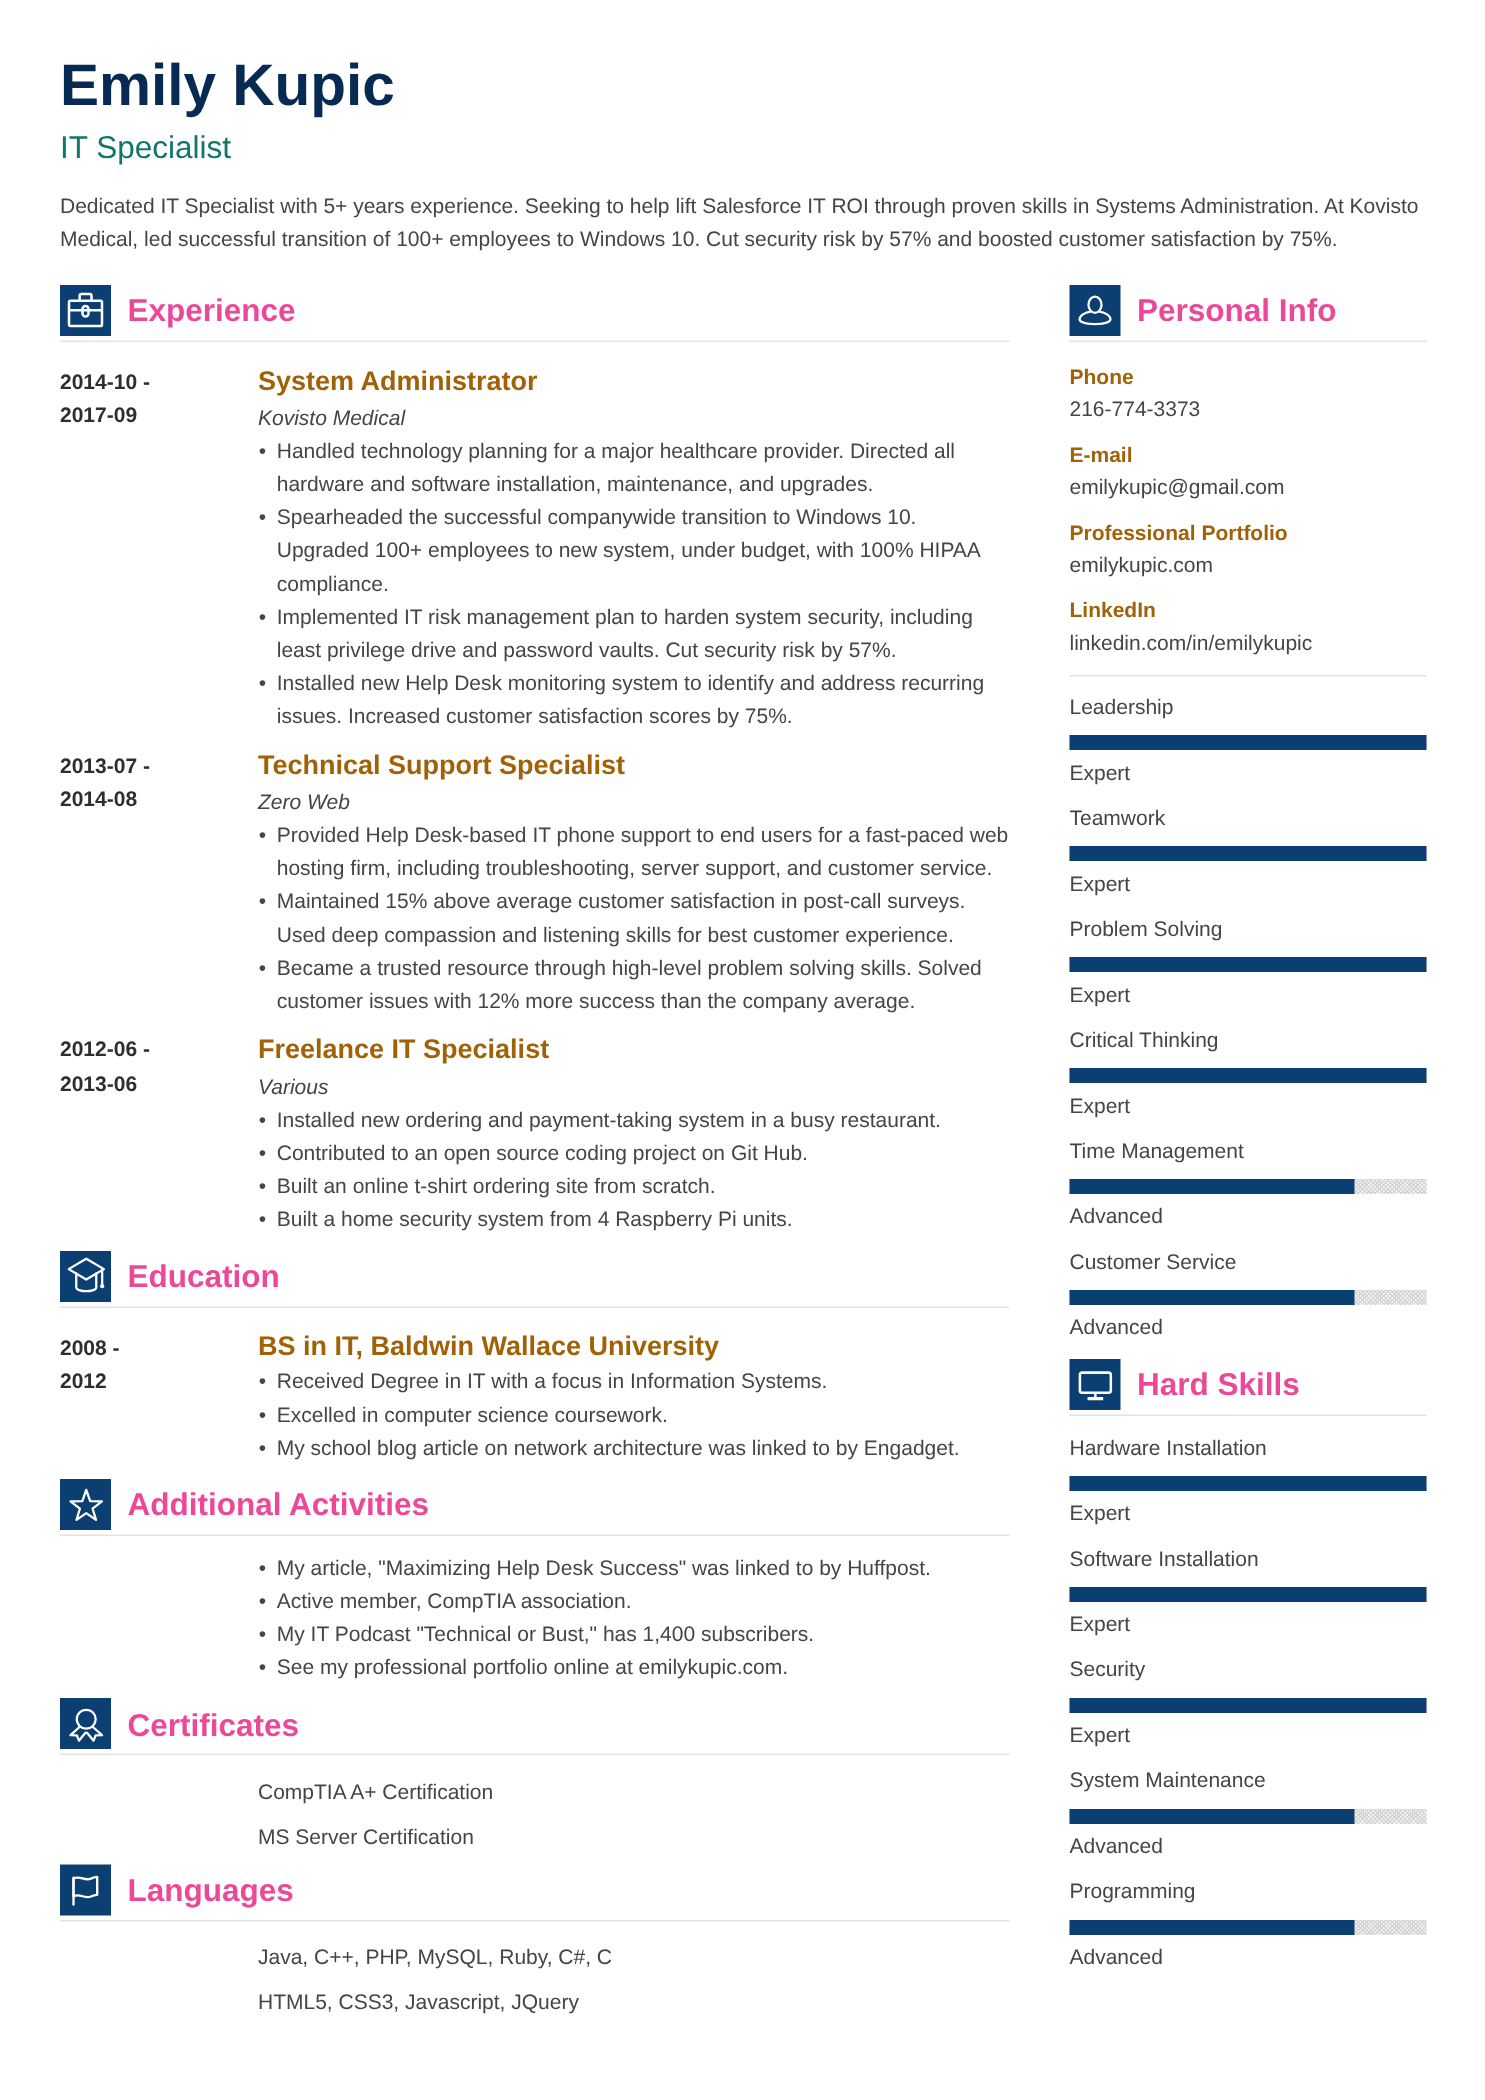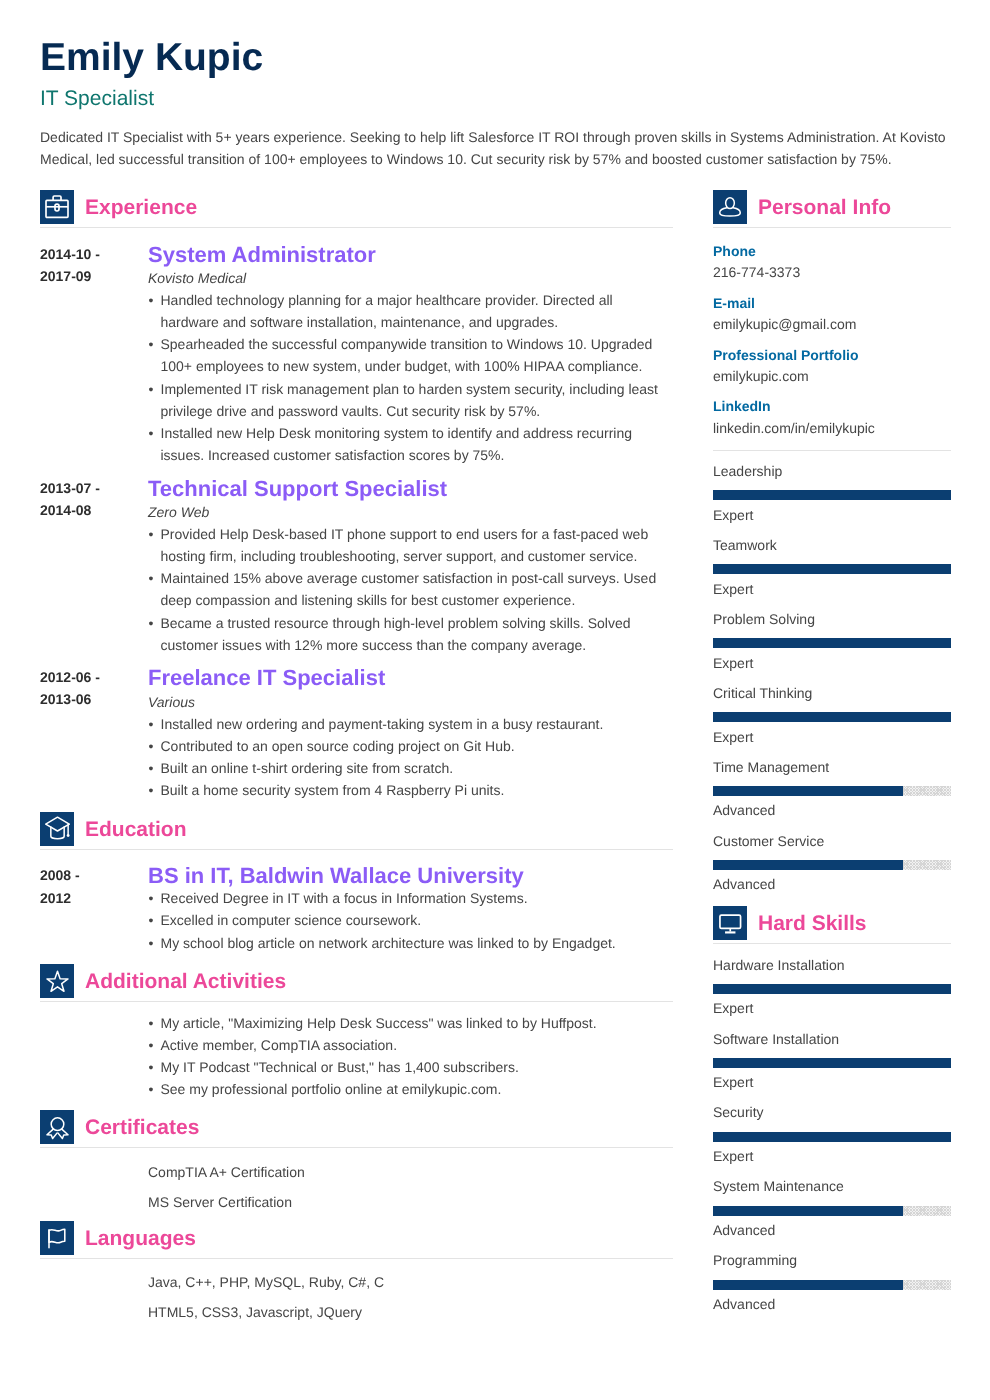--- a/index.html
+++ b/index.html
@@ -48,30 +48,30 @@
     display:flex; align-items:center; justify-content:center;
   }
   .sec-icon svg { display:block; }
   .sec-title {
     font-size:21px; font-weight:bold; color:#ec4899; margin-left:11px;
     line-height:21px; white-space:nowrap; position:relative; top:0.6px;
   }
   .sec-rule { height:1px; background:#e3e3e3; margin-top:3px; }
 
   
-  .entry { display:flex; padding-top:10.6px; }
+  .entry { display:flex; padding-top:10.6px;gap:24px; }
   .sec-rule + div > .entry:first-child { padding-top:14.6px; }
   .sec-rule + div > .entry.list-only:first-child { padding-top:9.4px; }
   .entry-dates {
     flex:0 0 108px; font-size:14px; font-weight:bold; color:#2e2e2e;
     line-height:22.1px; padding-top:0.1px;
   }
   .entry-body { flex:1 1 auto; }
   .entry-role {
-    font-size:22px; font-weight:bold; color:#8b5cf6; line-height:23px;
+    font-size:18px; font-weight:bold; color:#a16207; line-height:23px;
     margin:0;
   }
   .entry-org {
     font-size:14px; font-style:italic; color:#454545; line-height:22px;
     margin:1.6px 0 0 0;
   }
   ul.bullets { list-style:none; margin:0; padding:0; }
   ul.bullets li {
     position:relative; padding-left:12.5px; font-size:14px; color:#454545;
     line-height:22.1px; margin:0;
@@ -84,21 +84,21 @@
   .plain-list li { font-size:14px; color:#454545; line-height:29.8px; }
   .plain-list { margin-bottom:-5.2px; }
   #cert-entries { margin-bottom:-2px; }
 
   
   #pi-fields { padding-top:12.9px; }
   .pi-group { padding-top:9.0px; }
   #pi-fields { padding-bottom:0px; }
   .pi-group:first-child { padding-top:0; }
   .pi-label {
-    font-size:14px; font-weight:bold; color:#0369a1; line-height:21.4px;
+    font-size:14px; font-weight:bold; color:#a16207; line-height:21.4px;
     margin:0;
   }
   .pi-value {
     font-size:14px; color:#454545; line-height:21.4px; margin:0;
   }
 
   
   #soft-skills, #hard-skills { padding-top:10.6px; }
   .skill { padding-top:9.6px; }
   .skill:first-child { padding-top:0; }

